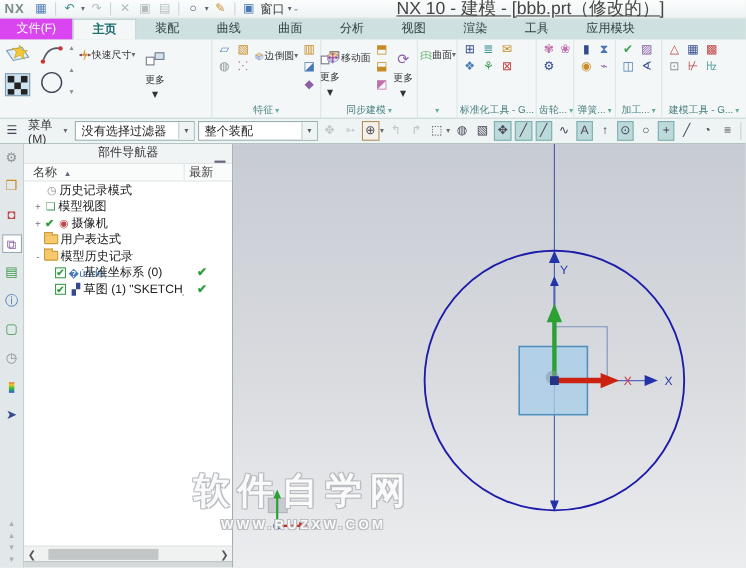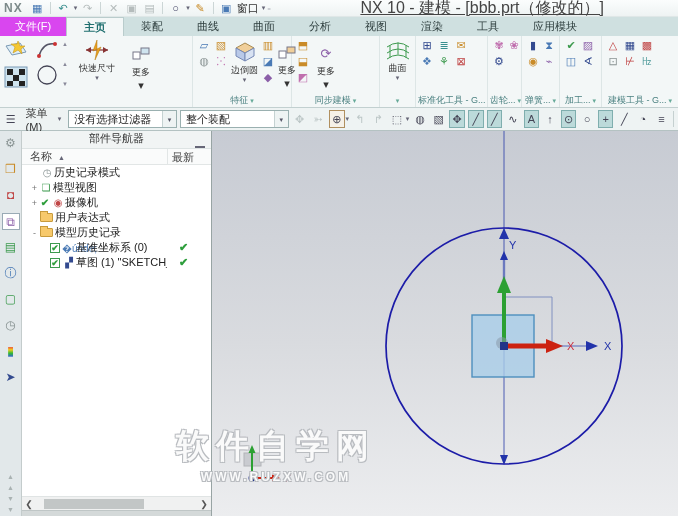--- a/index.html
+++ b/index.html
@@ -27,21 +27,21 @@
                 border:1px solid #b9cccc; border-bottom:none; }
 
   
   #ribbon { position:absolute; left:0; top:36px; width:678px; height:72px;
             background:#f3f7f7; border-bottom:1px solid #c2d0d0; display:flex; }
   .grp { display:flex; flex-direction:column; border-right:1px solid #dde6e6; height:100%; }
   .grp-body { flex:1; display:flex; align-items:flex-start; padding:2px 3px; gap:2px; }
   .grp-label { height:13px; line-height:12px; text-align:center; color:#4a8080; font-size:9px;
                white-space:nowrap; overflow:hidden; padding:0 2px;}
   .grp-label::after { content:" ▾"; font-size:7px; color:#6a9; }
-  .bigbtn { display:flex; flex-direction:column; align-items:center; width:44px; padding-top:1px;text-align:center; }
+  .bigbtn { display:flex; flex-direction:row; align-items:center; width:44px; padding-top:1px;text-align:center; }
   .bigbtn .blabel { font-size:9px; color:#333; margin-top:1px; white-space:nowrap; }
   .bigbtn .bdrop { font-size:7px; color:#667; line-height:5px; }
   .mi { width:16px; height:15px; line-height:15px; text-align:center; font-size:11px; color:#556; }
   .micol { display:flex; flex-direction:column; gap:1px; }
   .migrid { display:grid; grid-template-columns:16px 16px; gap:1px; }
   .migrid3 { display:grid; grid-template-columns:16px 16px 16px; gap:1px; }
   .tinyarrows { display:flex; flex-direction:column; justify-content:space-between;
                 height:52px; font-size:6px; color:#889; padding:3px 1px; }
   .morebtn { display:flex; flex-direction:column; align-items:center; width:32px; padding-top:8px;}
   .morebtn .mlabel { font-size:9px; color:#333; margin-top:4px;text-align:center; }
@@ -259,20 +259,36 @@
           </svg>
         <span class="mlabel">更多</span>
         <span class="bdrop">▾</span>
       </div>
     </div>
     <div class="grp-label">特征</div>
   </div>
 
   <div class="grp" style="width:88px">
     <div class="grp-body">
+      <div class="bigbtn" style="width:42px">
+        <svg class="svgi" width="28" height="26" viewBox="0 0 28 26">
+            <polygon points="5,10 14,5 23,10 14,15" fill="#f0cf9a" stroke="#a98a4f"></polygon>
+            <polygon points="5,10 14,15 14,23 5,18" fill="#b9c9e8" stroke="#7588b5"></polygon>
+            <polygon points="23,10 14,15 14,23 23,18" fill="#d8e2f2" stroke="#7588b5"></polygon>
+            <g stroke="#b040a0" stroke-width="1.6">
+              <line x1="14" y1="8" x2="14" y2="20"></line>
+              <line x1="8" y1="14" x2="20" y2="14"></line>
+            </g>
+            <polygon points="14,5 11.5,9 16.5,9" fill="#b040a0"></polygon>
+            <polygon points="14,23 11.5,19 16.5,19" fill="#b040a0"></polygon>
+            <polygon points="5,14 9,11.5 9,16.5" fill="#b040a0"></polygon>
+            <polygon points="23,14 19,11.5 19,16.5" fill="#b040a0"></polygon>
+          </svg>
+        <span class="blabel">移动面</span>
+      </div>
       <div class="micol">
         <span class="mi g-amber">⬒</span>
         <span class="mi g-amber">⬓</span>
         <span class="mi g-pink">◩</span>
       </div>
       <div class="morebtn" style="width:26px">
         <span class="mi g-purple" style="font-size:13px">⟳</span>
         <span class="mlabel">更多</span>
         <span class="bdrop">▾</span>
       </div>

